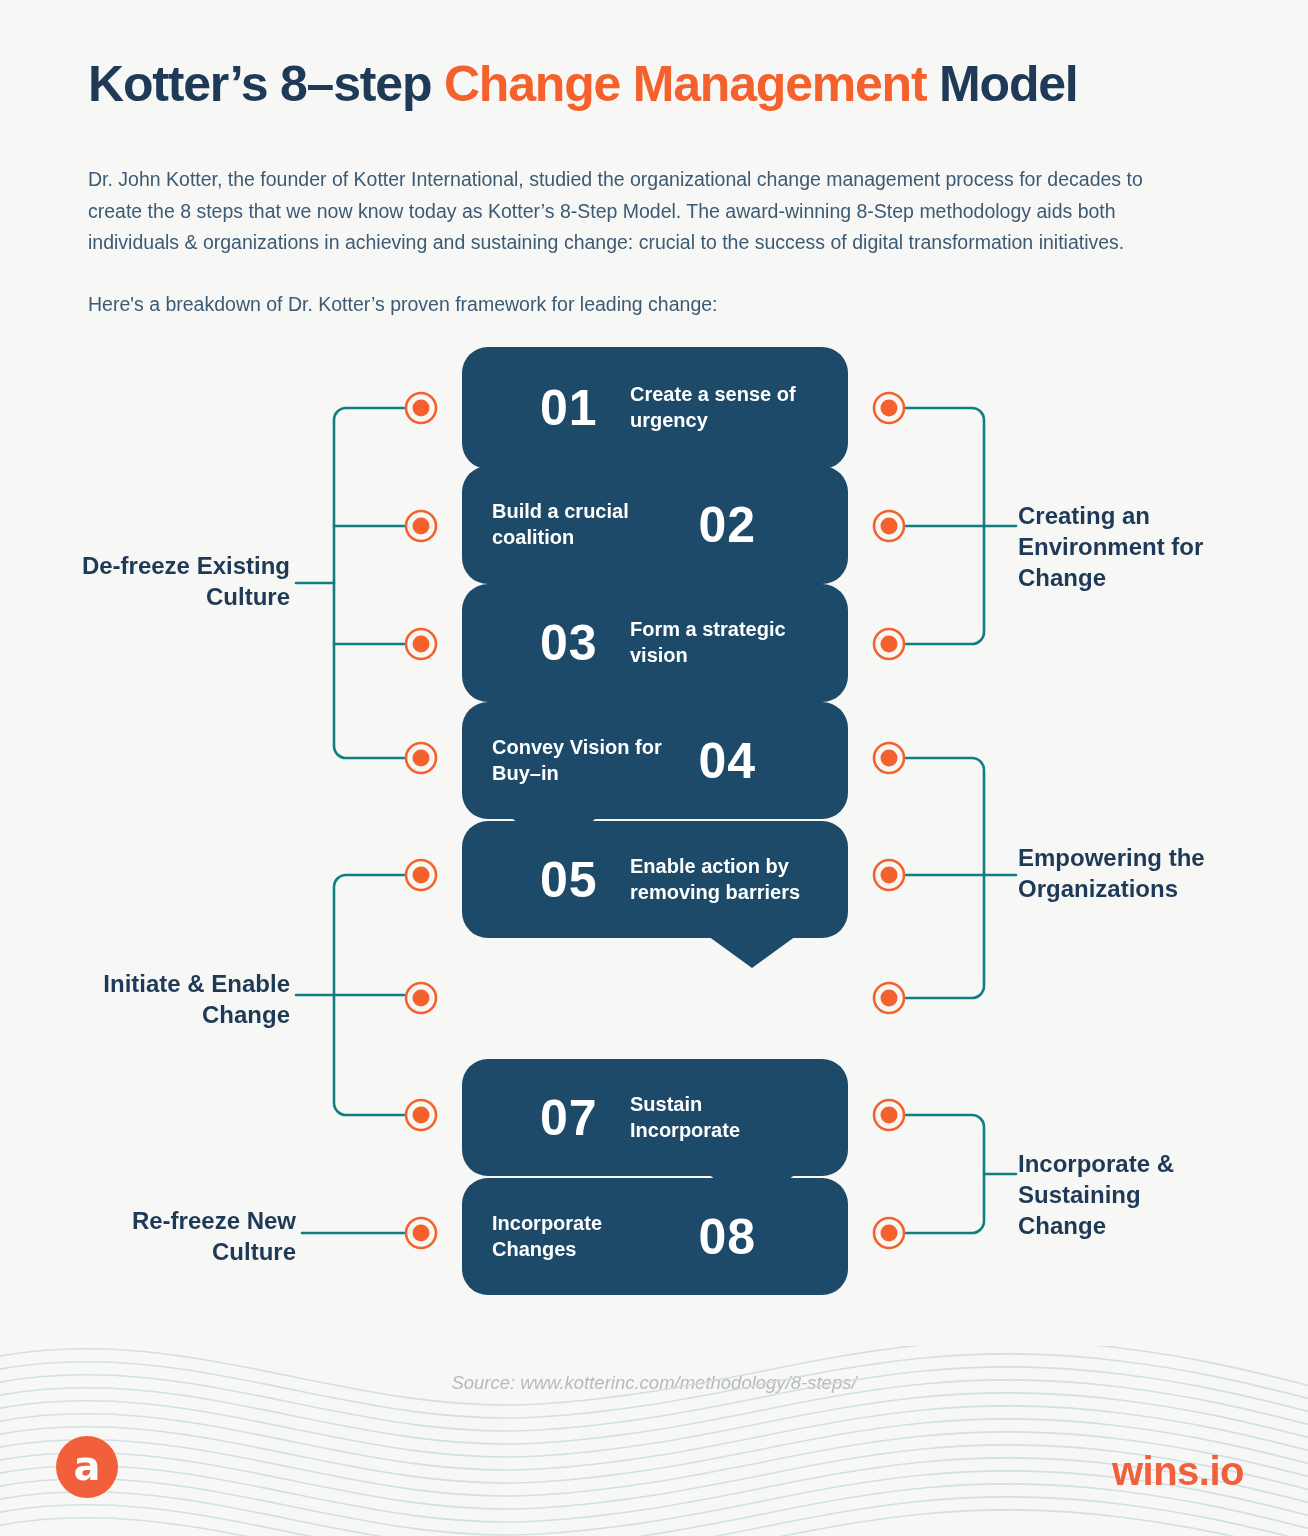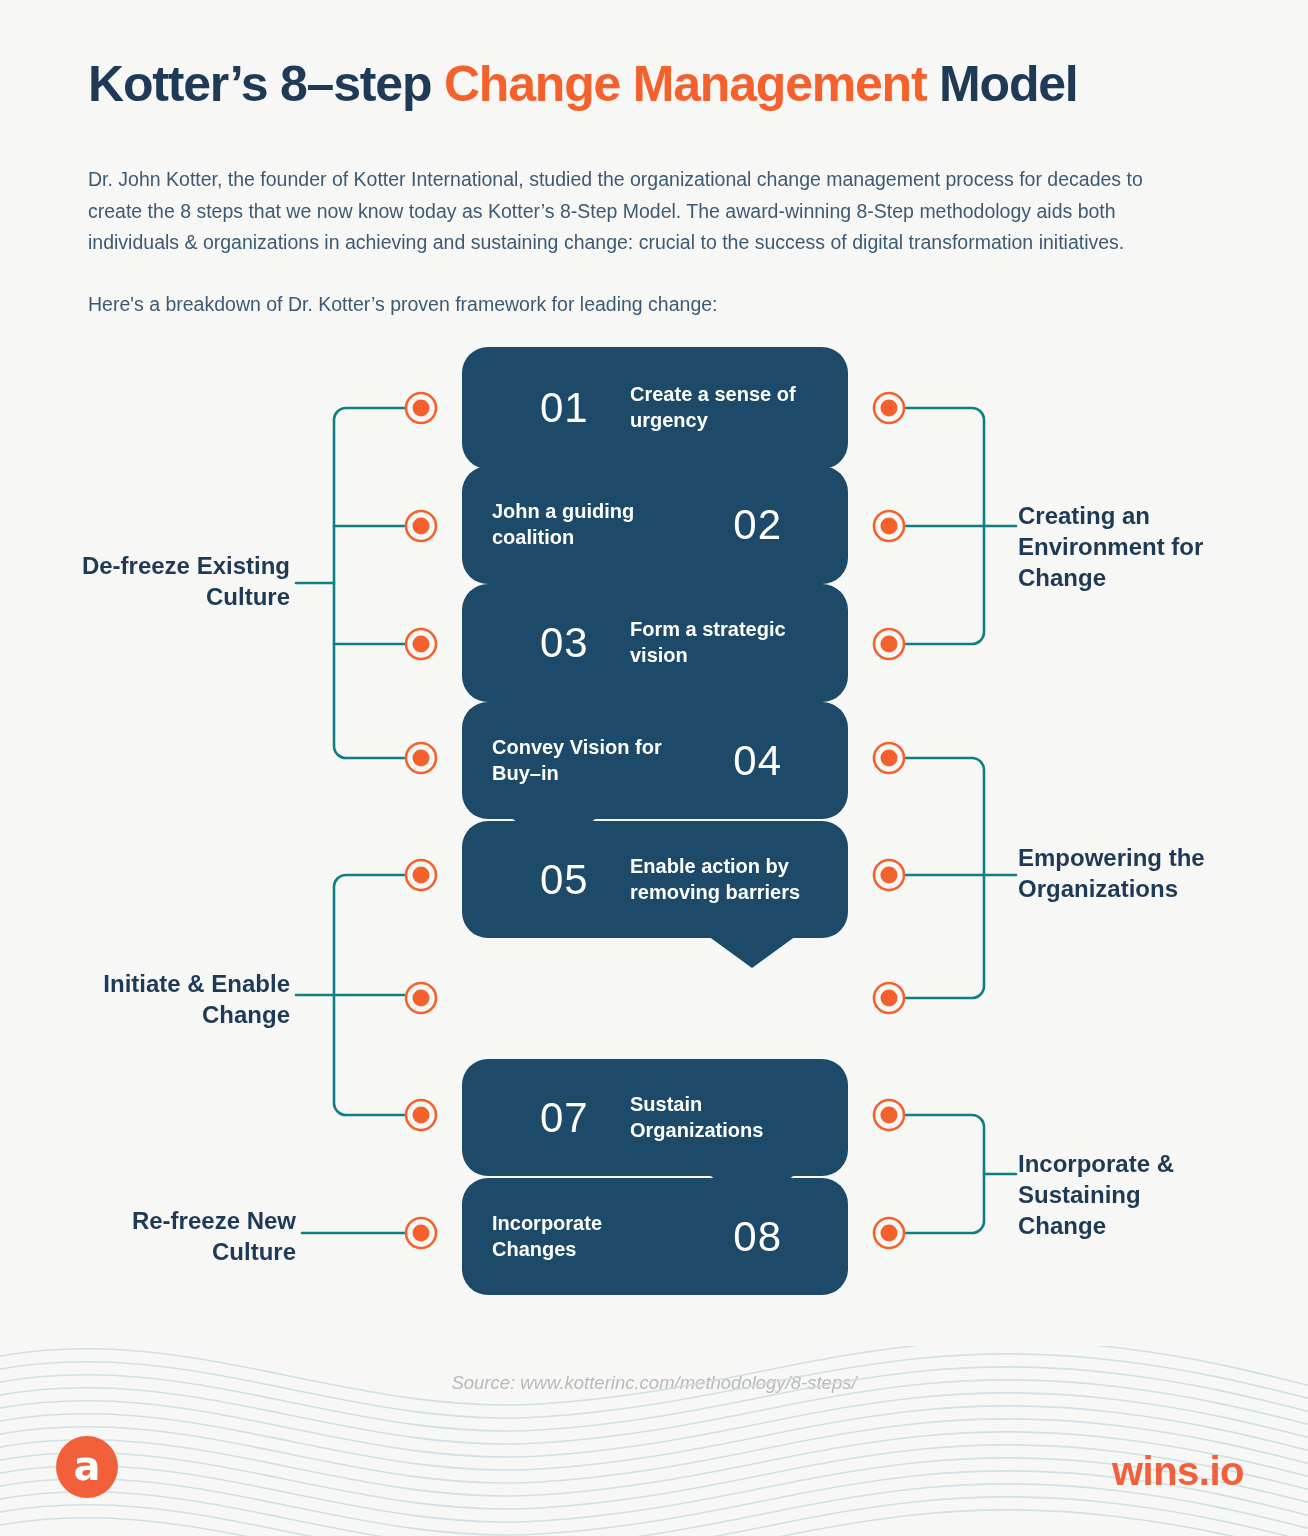--- a/index.html
+++ b/index.html
@@ -75,42 +75,42 @@
   }
   .card-inner {
     position: relative;
     z-index: 2;
     display: flex;
     align-items: center;
     width: 100%;
     height: 100%;
   }
   .step-number {
-    font-size: 42px;
-    font-weight: 400;
+    font-size: 50px;
+    font-weight: 700;
     letter-spacing: 1px;
     line-height: 1;
     color: #ffffff;
     flex: 0 0 auto;
   }
   .step-label {
     font-size: 20px;
     font-weight: 700;
     line-height: 1.28;
     color: #ffffff;
     flex: 0 0 auto;
   }
   
   .step-card.num-left .card-inner { justify-content: flex-start; }
   .step-card.num-left .step-number { margin-left: 48px; }
   .step-card.num-left .step-label  { margin-left: auto; margin-right: 12px; text-align: left; width: 176px; }
   
   .step-card.num-right .card-inner { justify-content: flex-start; }
   .step-card.num-right .step-label  { margin-left: 0px; text-align: left; width: 200px; }
-  .step-card.num-right .step-number { margin-left: auto; margin-right: 36px; }
+  .step-card.num-right .step-number { margin-left: auto; margin-right: 62px; }
 
   
   .card-tail {
     position: absolute;
     bottom: -30px;
     width: 88px;
     height: 32px;
     z-index: 1;
   }
   .card-tail svg { display:block; width:100%; height:100%; }
@@ -295,21 +295,21 @@
   </div>
 
   <div class="step-card num-right" style="top:466px; height:118px;">
     <div class="card-body"></div>
     <div class="card-tail" style="left:48px;">
       <svg viewBox="0 0 88 32" preserveAspectRatio="none">
           <polygon points="0,0 88,0 44,32" fill="#1d4a69"></polygon>
         </svg>
     </div>
     <div class="card-inner">
-      <div class="step-label">John a guiding coalition</div>
+      <div class="step-label">Build a crucial coalition</div>
       <div class="step-number">02</div>
     </div>
   </div>
 
   <div class="step-card num-left" style="top:584px;  height:118px;justify-content:flex-end;">
     <div class="card-body"></div>
     <div class="card-tail" style="left:246px;">
       <svg viewBox="0 0 88 32" preserveAspectRatio="none">
           <polygon points="0,0 88,0 44,32" fill="#1d4a69"></polygon>
         </svg>
@@ -349,21 +349,21 @@
 
   <div class="step-card num-left" style="top:1059px; height:117px;">
     <div class="card-body"></div>
     <div class="card-tail" style="left:246px;">
       <svg viewBox="0 0 88 32" preserveAspectRatio="none">
           <polygon points="0,0 88,0 44,32" fill="#1d4a69"></polygon>
         </svg>
     </div>
     <div class="card-inner">
       <div class="step-number">07</div>
-      <div class="step-label">Sustain Organizations</div>
+      <div class="step-label">Sustain Incorporate</div>
     </div>
   </div>
 
   <div class="step-card num-right" style="top:1178px; height:117px;">
     <div class="card-body"></div>
     <div class="card-inner">
       <div class="step-label">Incorporate Changes</div>
       <div class="step-number">08</div>
     </div>
   </div>

